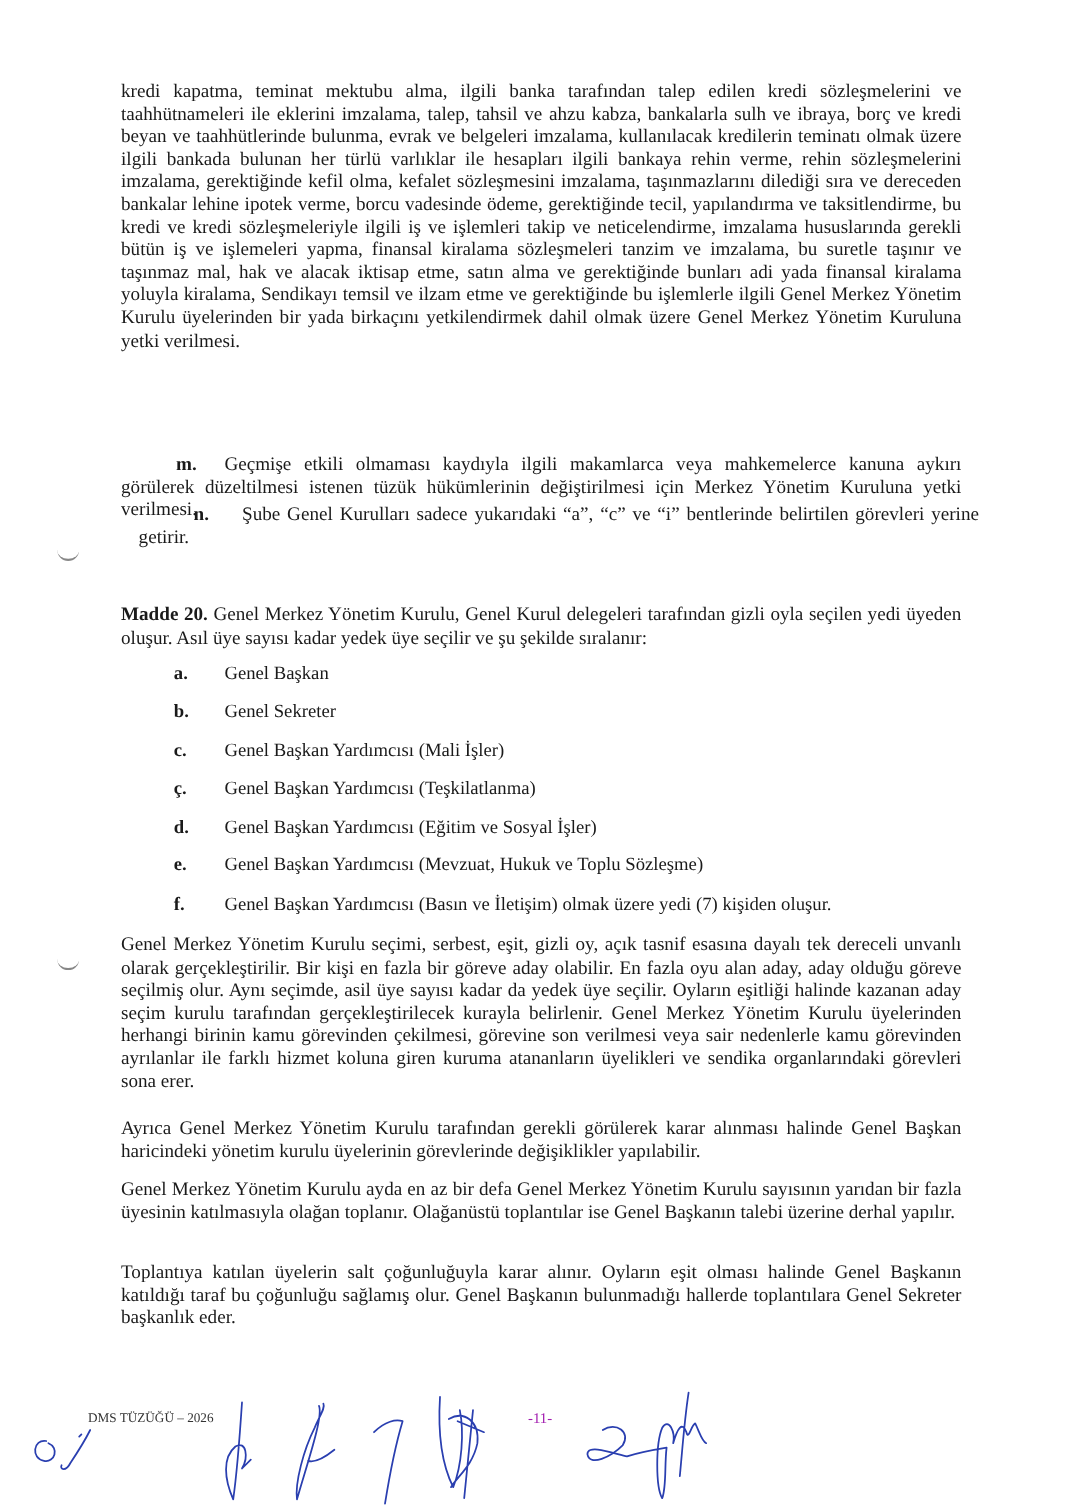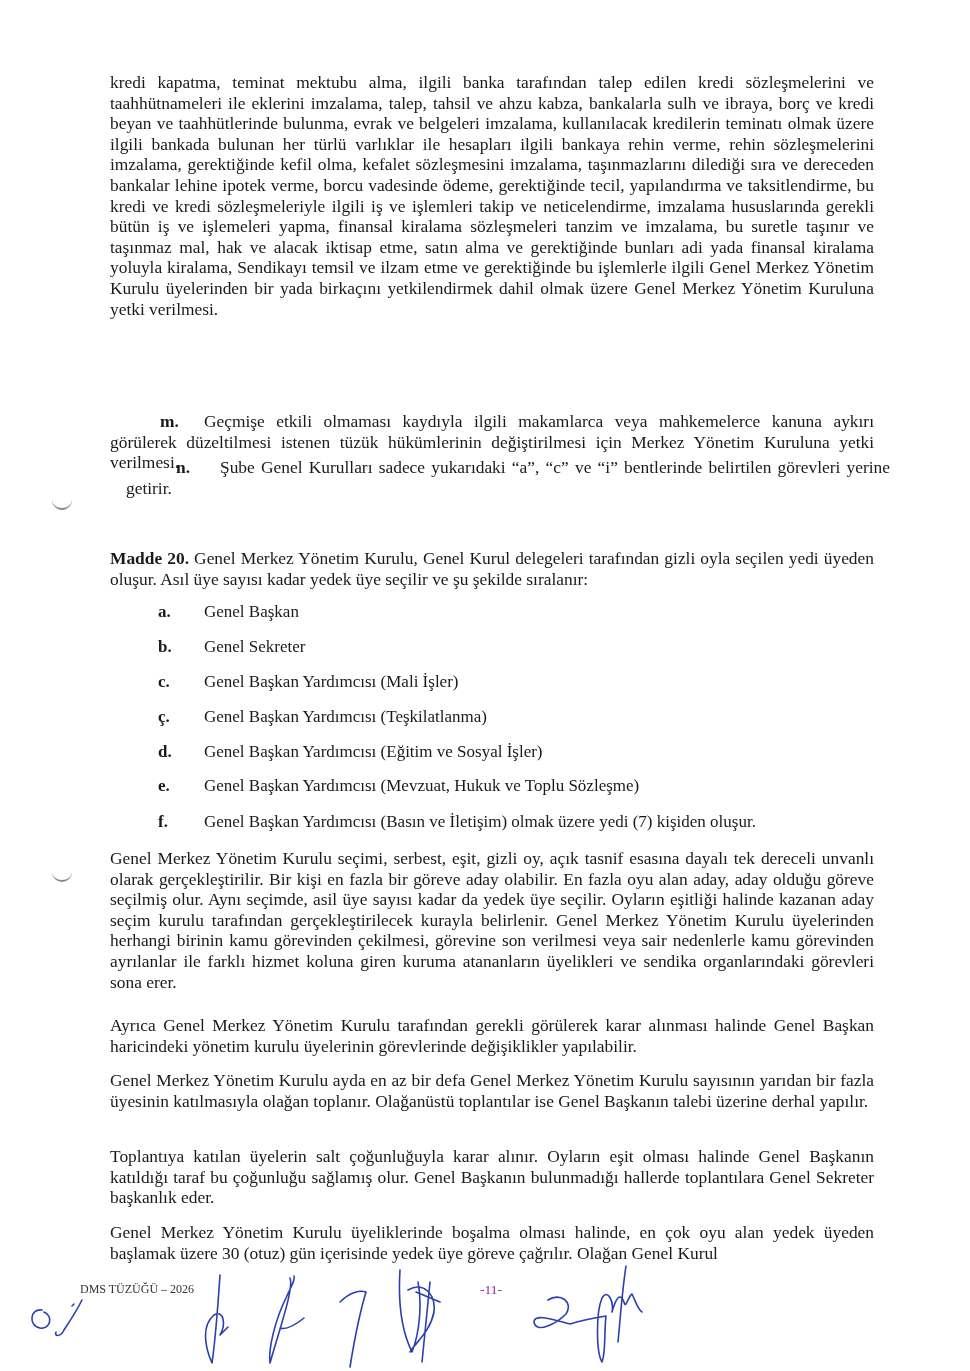--- a/index.html
+++ b/index.html
@@ -81,21 +81,20 @@
   </div>
 
   <div class="para" style="top:848px;">Genel Merkez Yönetim Kurulu seçimi, serbest, eşit, gizli oy, açık tasnif esasına dayalı tek dereceli unvanlı olarak gerçekleştirilir. Bir kişi en fazla bir göreve aday olabilir. En fazla oyu alan aday, aday olduğu göreve seçilmiş olur. Aynı seçimde, asil üye sayısı kadar da yedek üye seçilir. Oyların eşitliği halinde kazanan aday seçim kurulu tarafından gerçekleştirilecek kurayla belirlenir. Genel Merkez Yönetim Kurulu üyelerinden herhangi birinin kamu görevinden çekilmesi, görevine son verilmesi veya sair nedenlerle kamu görevinden ayrılanlar ile farklı hizmet koluna giren kuruma atananların üyelikleri ve sendika organlarındaki görevleri sona erer.</div>
 
   <div class="para" style="top:1015px;">Ayrıca Genel Merkez Yönetim Kurulu tarafından gerekli görülerek karar alınması halinde Genel Başkan haricindeki yönetim kurulu üyelerinin görevlerinde değişiklikler yapılabilir.</div>
 
   <div class="para" style="top:1070px;">Genel Merkez Yönetim Kurulu ayda en az bir defa Genel Merkez Yönetim Kurulu sayısının yarıdan bir fazla üyesinin katılmasıyla olağan toplanır. Olağanüstü toplantılar ise Genel Başkanın talebi üzerine derhal yapılır.</div>
 
   <div class="para" style="top:1146px;">Toplantıya katılan üyelerin salt çoğunluğuyla karar alınır. Oyların eşit olması halinde Genel Başkanın katıldığı taraf bu çoğunluğu sağlamış olur. Genel Başkanın bulunmadığı hallerde toplantılara Genel Sekreter başkanlık eder.</div>
 
-  <div class="para" style="top:1222px;">Genel Merkez Yönetim Kurulu üyeliklerinde boşalma olması halinde, en çok oyu alan yedek üyeden başlamak üzere 30 (otuz) gün içerisinde yedek üye göreve çağrılır. Olağan Genel Kurul</div>
 
   <div class="hole" style="left:52px; top:496px;"></div>
   <div class="hole" style="left:52px; top:868px;"></div>
 
   <div class="footer-label">DMS TÜZÜĞÜ – 2026</div>
   <div class="page-number">-11-</div>
 
   <svg class="sig" style="left:20px; top:1290px;" width="70" height="70">
     <path d="M22 20 C10 18 8 36 20 38 C30 40 34 26 24 22 M36 42 C34 46 40 48 44 40 C52 28 58 18 62 10 M52 16 L54 14" style="stroke: rgb(42, 63, 176);"></path>
   </svg>

